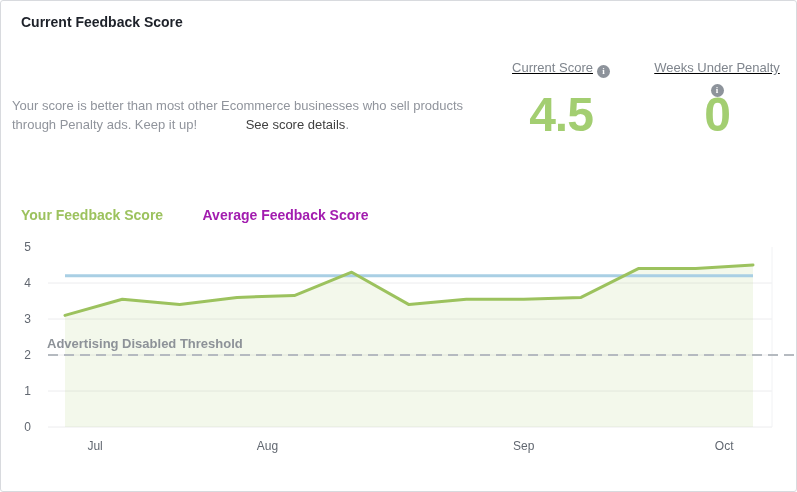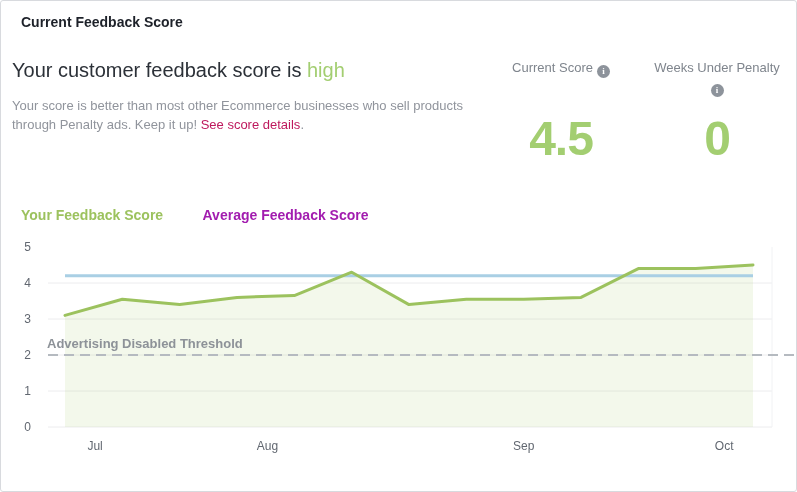--- a/index.html
+++ b/index.html
@@ -5,50 +5,49 @@
   html,body{margin:0;padding:0;background:#fff;}
   .card{
     position:relative; width:795px; height:490px; background:#ffffff;
     border:1px solid #d8dade; border-radius:3px; overflow:hidden;
     font-family:"Liberation Sans", sans-serif;
   }
   .card-title{position:absolute; top:13px; left:20px; font-size:14px; font-weight:bold; color:#1d2129;text-align:center;}
   .headline{position:absolute; top:58px; left:11px; font-size:20px; color:#2c3138; white-space:nowrap;}
   .headline .hl{color:#a3ce71;}
   .desc{position:absolute; top:95px; left:11px; margin:0; font-size:13px; line-height:19px; color:#90949c;}
-  .desc a{color:#be185d; text-decoration:none;}
-  .stat{position:absolute; top:59px; width:130px; text-align:center; height:100px;}
+  .desc a{color:#404040; text-decoration:none;margin-left:45px;}
+  .stat{position:absolute; top:59px; width:130px; text-align:center; height:100px;text-decoration:underline;}
   .stat1{left:495px;} .stat2{left:651px;}
   .stat-label{font-size:13px; color:#7f858d; line-height:15px;}
   .info-icon{
     display:inline-block; width:13px; height:13px; border-radius:50%;
     background:#8d939b; color:#fff; font-size:9px; line-height:13px; text-align:center;
     font-style:normal; font-weight:bold; font-family:"Liberation Serif", serif;
     vertical-align:-2px; margin-left:4px; cursor:pointer;
   }
   .info-icon::after{content:"i";}
   .stat2 .icon-row{margin-top:2px;}
   .stat2 .icon-row .info-icon{margin-left:0;}
   .stat-value{
-    position:absolute; top:53px; left:0; right:0;
+    position:absolute; top:29px; left:0; right:0;
     font-size:48px; font-weight:bold; color:#a3ce71; letter-spacing:-1px; line-height:52px;
   }
   .legend{position:absolute; top:206px; left:20px; font-size:14px; font-weight:bold;}
   .legend .legend-your{color:#9cc25e; margin-right:36px; cursor:pointer;}
   .legend .legend-avg{color:#a21caf; cursor:pointer;}
   #chart-svg{position:absolute; left:0; top:235px;}
 </style>
 </head>
 <body>
 
 <div class="card">
 
   <div class="card-title">Current Feedback Score</div>
 
-  <div class="headline"><span>Your customer feedback score is </span><span class="hl">high</span></div>
 
   <p class="desc"><span>Your score is better than most other Ecommerce businesses who sell products</span><br><span>through Penalty ads. Keep it up! </span><a href="#">See score details</a><span>.</span></p>
 
   <div class="stat stat1">
     <div class="stat-label"><span>Current Score</span><span class="info-icon"></span></div>
     <div class="stat-value">4.5</div>
   </div>
 
   <div class="stat stat2">
     <div class="stat-label">Weeks Under Penalty</div>

